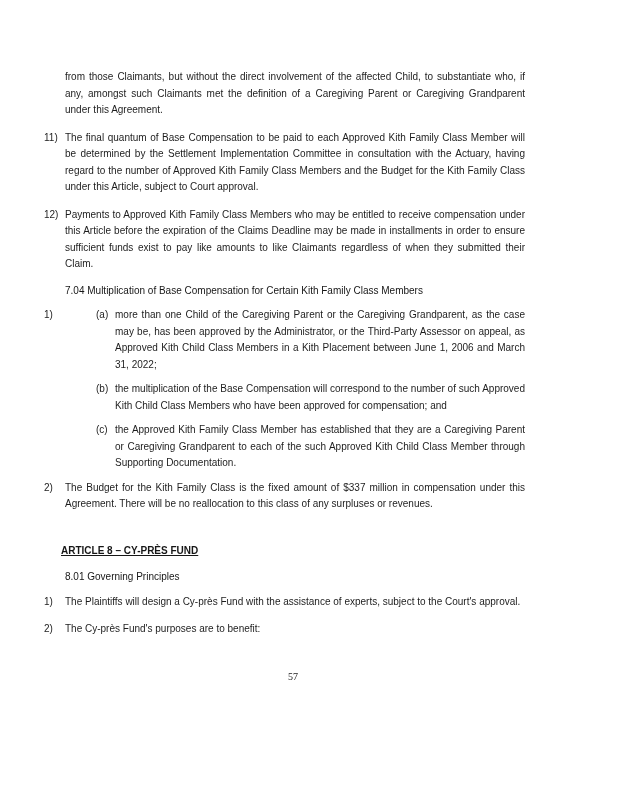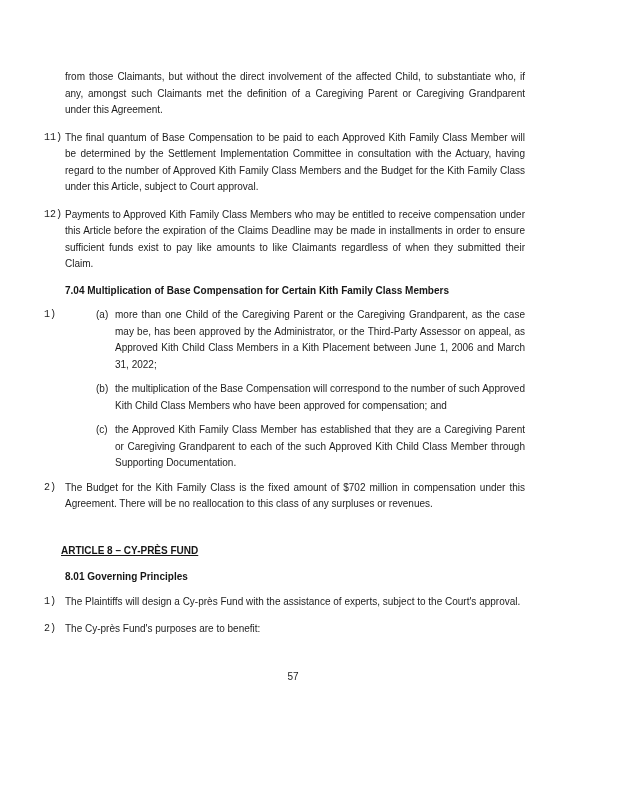--- a/index.html
+++ b/index.html
@@ -30,51 +30,51 @@
   .li {
     position: relative;
     padding-left: 21px;
     margin-top: 11px;
     text-align: justify;
   }
   .li .num {
     position: absolute;
     left: 0;
     top: 0;
-    font-family: Liberation Mono, monospace;
   }
   .sub {
     position: relative;
     margin-left: 52px;
     padding-left: 19px;
     margin-top: 8px;
     text-align: justify;
   }
   .sub .label {
     position: absolute;
     left: 0;
     top: 0;
   }
   .tight { margin-top: 8px; }
   .heading {
-    font-weight: bold;
+    font-weight: normal;
     color: #161616;
     margin: 10px 0 0 21px;
     white-space: nowrap;
   }
   .article-heading {
     font-weight: bold;
     color: #161616;
     text-decoration: underline;
     margin: 30px 0 0 17px;
     white-space: nowrap;
   }
   .page-number {
     text-align: center;
     margin: 31px 0 0 17px;
+    font-family: Liberation Serif, serif;
   }
 </style>
 </head>
 <body>
 
 <div class="page">
 
   <p class="para cont-para">from those Claimants, but without the direct involvement of the affected Child, to substantiate who, if any, amongst such Claimants met the definition of a Caregiving Parent or Caregiving Grandparent under this Agreement.</p>
 
   <div class="li">
@@ -103,21 +103,21 @@
     <span>the multiplication of the Base Compensation will correspond to the number of such Approved Kith Child Class Members who have been approved for compensation; and</span>
   </div>
 
   <div class="sub">
     <span class="label">(c)</span>
     <span>the Approved Kith Family Class Member has established that they are a Caregiving Parent or Caregiving Grandparent to each of the such Approved Kith Child Class Member through Supporting Documentation.</span>
   </div>
 
   <div class="li tight">
     <span class="num">2)</span>
-    <span>The Budget for the Kith Family Class is the fixed amount of $702 million in compensation under this Agreement. There will be no reallocation to this class of any surpluses or revenues.</span>
+    <span>The Budget for the Kith Family Class is the fixed amount of $337 million in compensation under this Agreement. There will be no reallocation to this class of any surpluses or revenues.</span>
   </div>
 
   <p class="article-heading">ARTICLE 8 – CY-PRÈS FUND</p>
 
   <p class="heading">8.01 Governing Principles</p>
 
   <div class="li tight">
     <span class="num">1)</span>
     <span>The Plaintiffs will design a Cy-près Fund with the assistance of experts, subject to the Court's approval.</span>
   </div>

